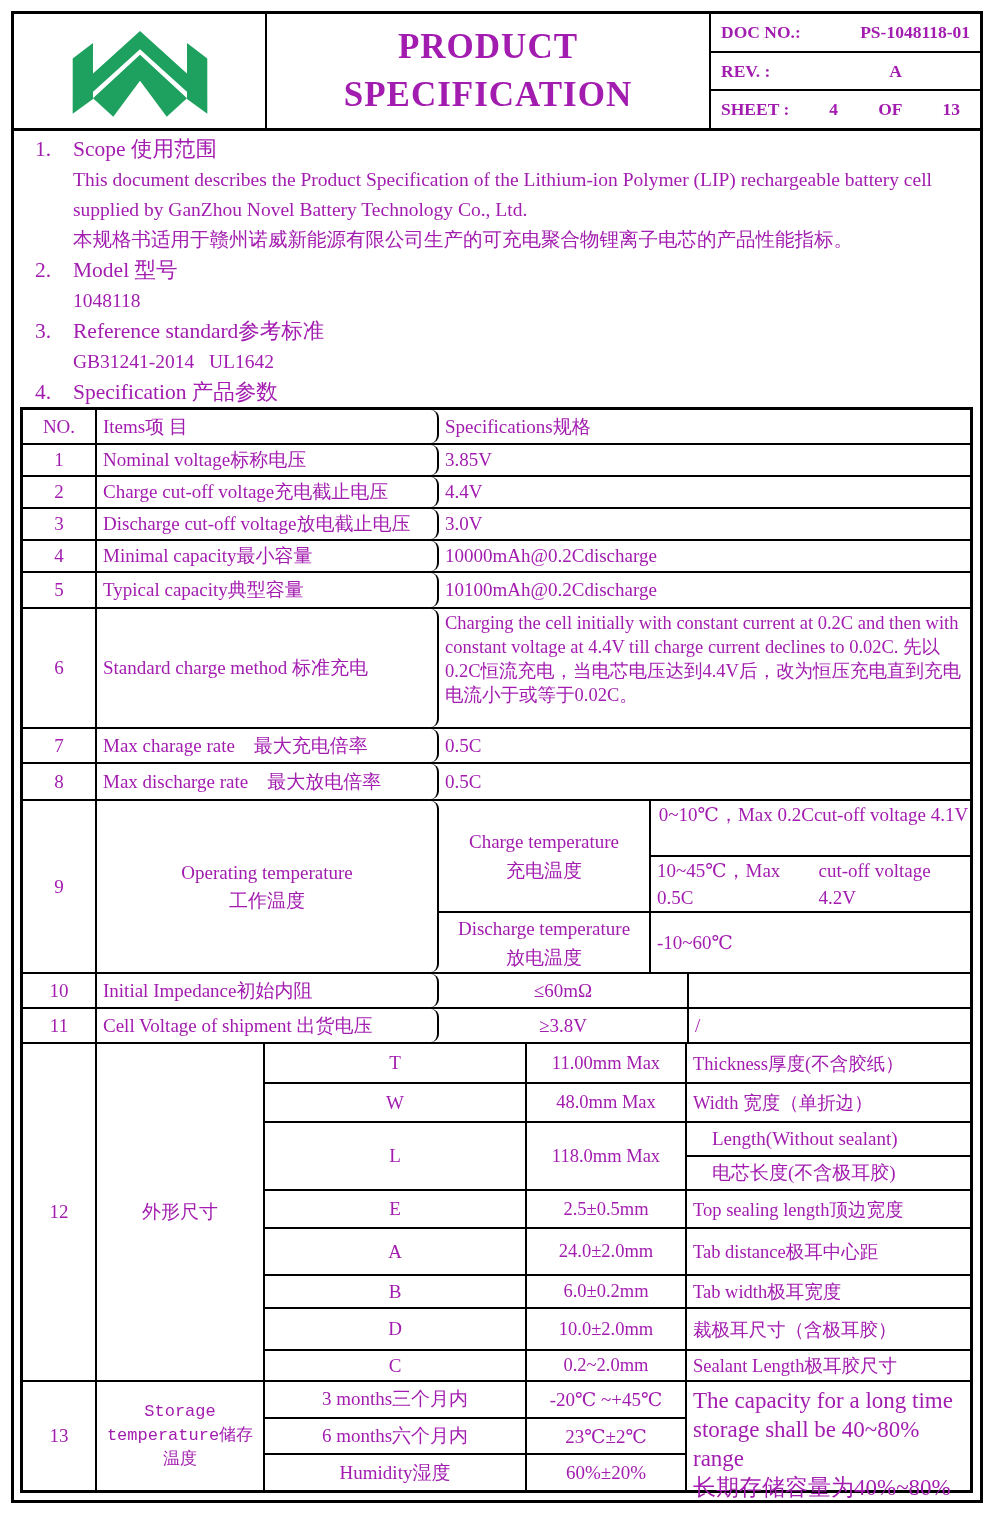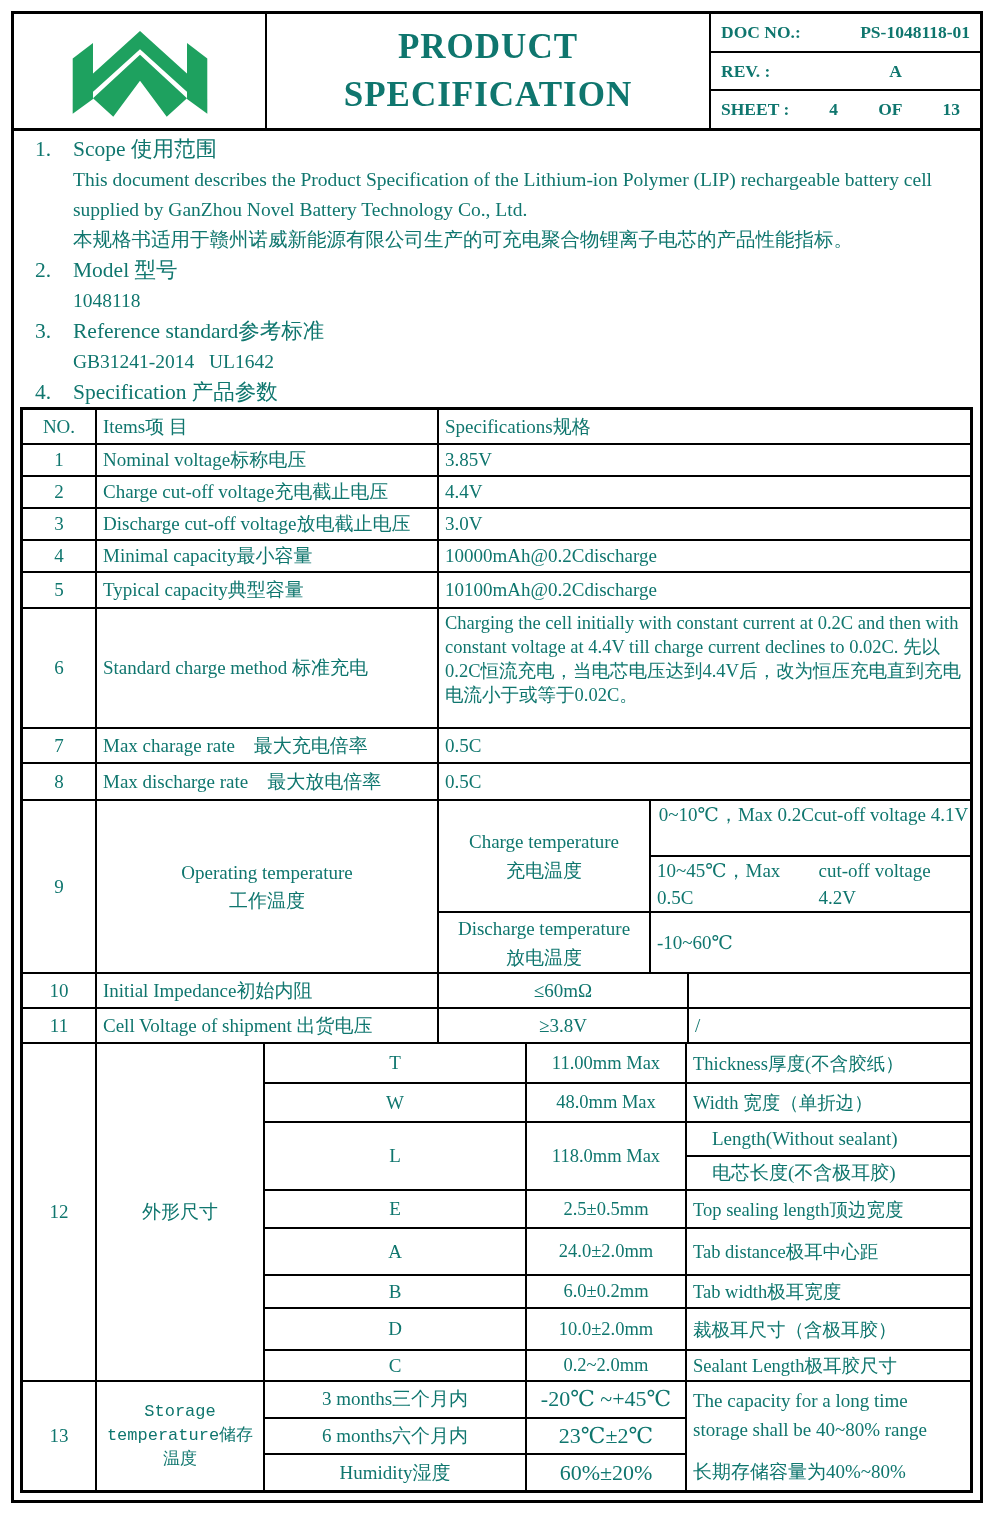--- a/index.html
+++ b/index.html
@@ -1,19 +1,19 @@
 <!DOCTYPE html>
 <html><head>
 <meta charset="utf-8">
 <style>
   * { margin:0; padding:0; box-sizing:border-box; }
   html,body { background:#e8e8e8; }
   .page {
     position:relative; width:995px; height:1517px; background:#ffffff;
-    font-family:"Liberation Serif","DejaVu Serif",serif; color:#0f766e;
+    font-family:"Liberation Serif","DejaVu Serif",serif; color:#a21caf;
     margin:0 auto; overflow:hidden;
   }
   .frame { position:absolute; left:11px; top:11px; width:972px; height:1492px; border:3px solid #000; }
 
   
   .doc-header { position:absolute; left:11px; top:11px; width:972px; height:120px; border:3px solid #000; display:flex; }
   .logo-cell { width:253px; border-right:2px solid #000; display:flex; align-items:center; justify-content:center; }
   .title-cell { width:444px; border-right:2px solid #000; display:flex; flex-direction:column; align-items:center; justify-content:center; gap:10px; }
   .title-line { font-size:35px; font-weight:bold; letter-spacing:1px; line-height:38px; }
   .info-cell { flex:1; display:flex; flex-direction:column; font-weight:bold; font-size:17.5px; }
@@ -30,21 +30,21 @@
   .sec-num { position:absolute; left:2px; }
   .sec-body { font-size:19.5px; line-height:30px; margin:3px 0 3px 0; }
   .sec-body .pre { white-space:pre; }
 
   
   .tbl { position:absolute; left:20px; top:407px; width:953px; border:3px solid #000; font-size:19px; }
   .trow { display:flex; align-items:stretch; }
   .trow + .trow { border-top:2px solid #000; }
   .cell { display:flex; align-items:center;text-align:center; }
   .c-no   { width:74px; border-right:2px solid #000; justify-content:center; }
-  .c-item { width:342px; border-right:2px solid #000; padding-left:6px; }
+  .c-item { width:342px; border-right:2px solid #000; padding-left:6px;border-radius:8px; }
   .c-spec { flex:1; padding-left:6px; }
   .h33{height:33px;} .h32{height:32px;} .h36{height:36px;} .h35{height:35px;} .h37{height:37px;}
   .r6 { height:120px; }
   .r6 .c-spec { display:block; padding:2px 4px 0 6px; line-height:24px; font-size:18.5px; }
   .center-col { flex-direction:column; justify-content:center; text-align:center; line-height:28px; padding-left:0; }
 
   
   .r9 { height:173px; }
   .r9-right { flex:1; display:flex; flex-direction:column; }
   .r9-top { height:112px; border-bottom:2px solid #000; display:flex; }
@@ -75,22 +75,22 @@
   .desc-half + .desc-half { border-top:2px solid #000; }
 
   
   .r13 { height:110px; }
   .storage-label { font-family:"Liberation Mono","DejaVu Sans Mono",monospace; font-size:17px; line-height:24px; }
   .r13-grid { flex:1; display:flex; }
   .r13-left { width:422px; border-right:2px solid #000; display:flex; flex-direction:column; }
   .r13-sub { flex:1; display:flex; align-items:stretch; }
   .r13-sub + .r13-sub { border-top:2px solid #000; }
   .r13-name { width:262px; border-right:2px solid #000; display:flex; align-items:center; justify-content:center; }
-  .r13-val { flex:1; display:flex; align-items:center; justify-content:center; font-size:22px;text-align:right; }
-  .r13-note { flex:1; padding:4px 4px 4px 6px; display:flex; flex-direction:column; font-size:19px; line-height:29px;border-radius:24px; }
+  .r13-val { flex:1; display:flex; align-items:center; justify-content:center; font-size:19px;text-align:right; }
+  .r13-note { flex:1; padding:4px 4px 4px 6px; display:flex; flex-direction:column; font-size:23px; line-height:29px;border-radius:24px; }
   .r13-note .zh { margin-top:auto; }
 </style>
 </head>
 <body>
 
 <div class="page">
   <div class="frame"></div>
 
   <div class="doc-header">
     <div class="logo-cell">

